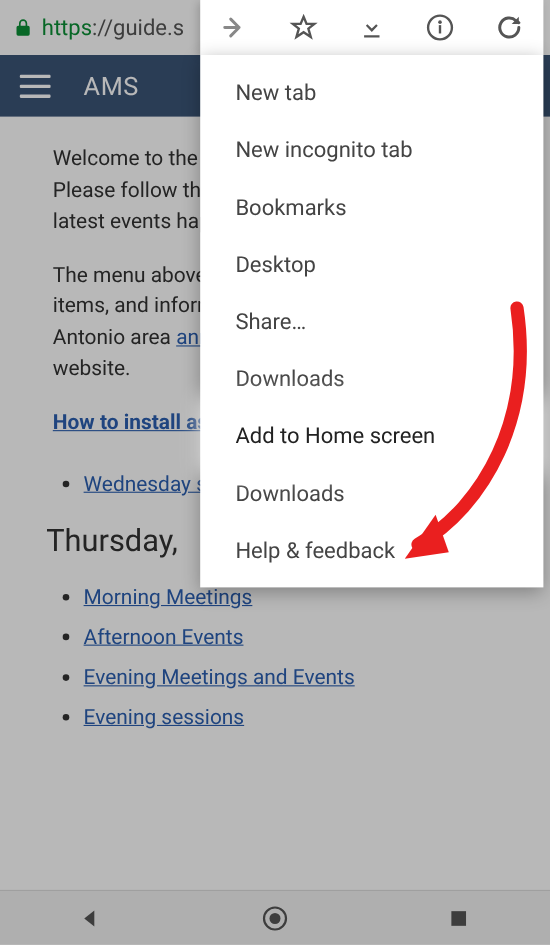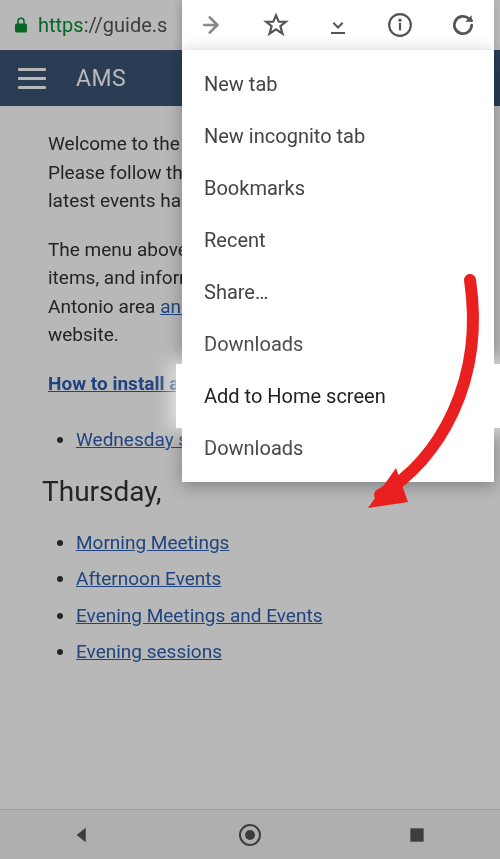--- a/index.html
+++ b/index.html
@@ -32,21 +32,21 @@
 
   
   .sysnav { position: absolute; bottom: 0; left: 0; right: 0; height: 50px; background: #f3f3f3; display: flex; justify-content: space-around; align-items: center; z-index: 2; border-top: 1px solid #ddd; }
   .sysnav .nav-btn { width: 60px; height: 40px; display: flex; align-items: center; justify-content: center; color: #555; }
 
   
   .toolbar-row { position: absolute; top: 0; right: 6px; width: 312px; height: 50px; background: #fff; display: flex; align-items: center; justify-content: space-around; z-index: 10; box-shadow: -2px 2px 8px rgba(0,0,0,0.2); }
   .toolbar-row .tbtn { width: 56px; height: 48px; display: flex; align-items: center; justify-content: center; color: #555; }
 
   
-  .menu { position: absolute; top: 50px; right: 6px; width: 312px; background: #fff; z-index: 10; box-shadow: 0 4px 16px rgba(0,0,0,0.3); padding: 8px 0; }
+  .menu { position: absolute; top: 50px; right: 6px; width: 312px; background: #fff; z-index: 10; box-shadow: 0 4px 16px rgba(0,0,0,0.3); padding: 8px 10px; }
   .menu-item { padding: 14px 22px; font-size: 20px; color: #222; display: flex; align-items: center; justify-content: space-between; }
   .menu-item.highlight { background: #fff; box-shadow: 0 0 0 6px #fff, 0 0 18px 10px rgba(255,255,255,0.8); position: relative; z-index: 12; }
   .checkbox { width: 22px; height: 22px; border: 2px solid #666; }
 
   
   .menu-dim .menu-item:not(.highlight) { background: transparent; color: #444; }
 
   
   .arrow-svg { position: absolute; z-index: 20; pointer-events: none; }
 </style>
@@ -151,34 +151,37 @@
     <div class="menu-item">
         <span>New tab</span>
       </div>
     <div class="menu-item">
         <span>New incognito tab</span>
       </div>
     <div class="menu-item">
         <span>Bookmarks</span>
       </div>
     <div class="menu-item">
-        <span>Recent</span>
+        <span>Desktop</span>
       </div>
     <div class="menu-item">
         <span>Share…</span>
       </div>
     <div class="menu-item">
         <span>Downloads</span>
       </div>
     <div class="menu-item highlight">
         <span>Add to Home screen</span>
       </div>
     <div class="menu-item">
         <span>Downloads</span>
       </div>
+    <div class="menu-item">
+        <span>Help &amp; feedback</span>
+      </div>
   </div>
 
   <svg class="arrow-svg" style="left:350px; top:270px;" width="140" height="260" viewBox="0 0 140 260">
     <path d="M120 10 C 135 110, 90 190, 30 225" fill="none" stroke="#ea1f1f" stroke-width="12" stroke-linecap="round"></path>
     <path d="M18 238 L46 198 L58 232 Z" fill="#ea1f1f"></path>
   </svg>
 
 </div>
 
 </body></html>

